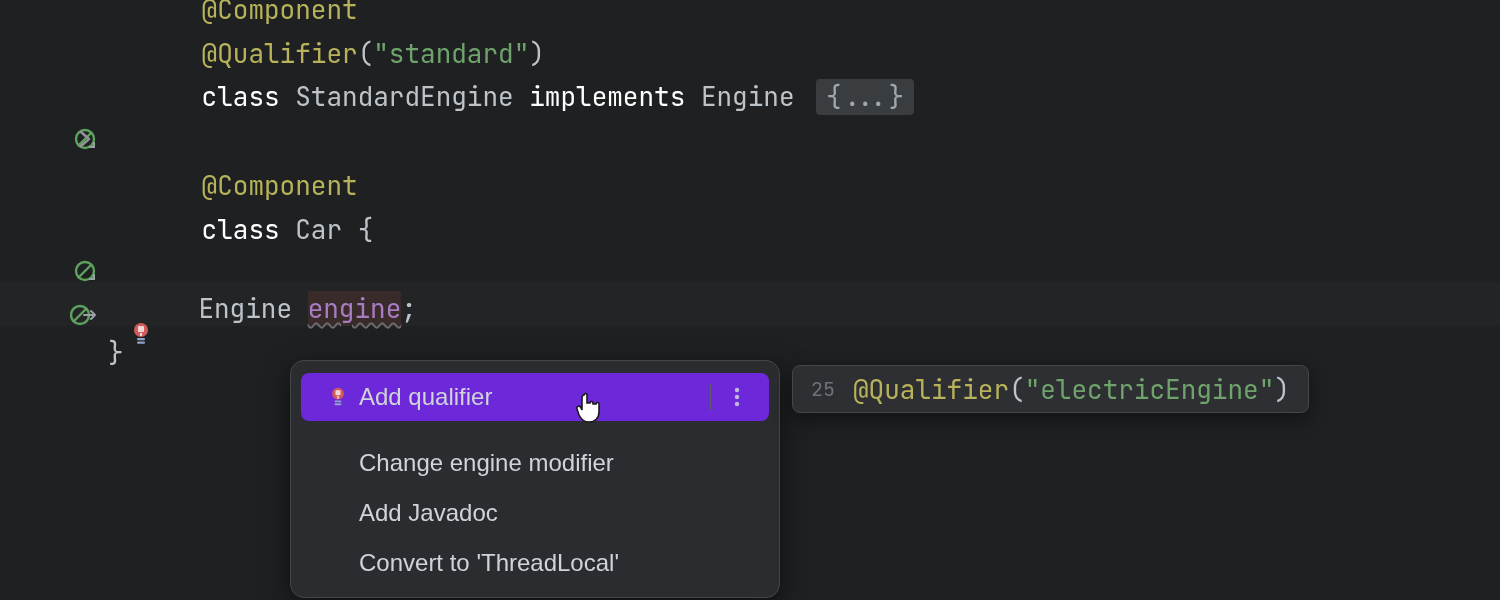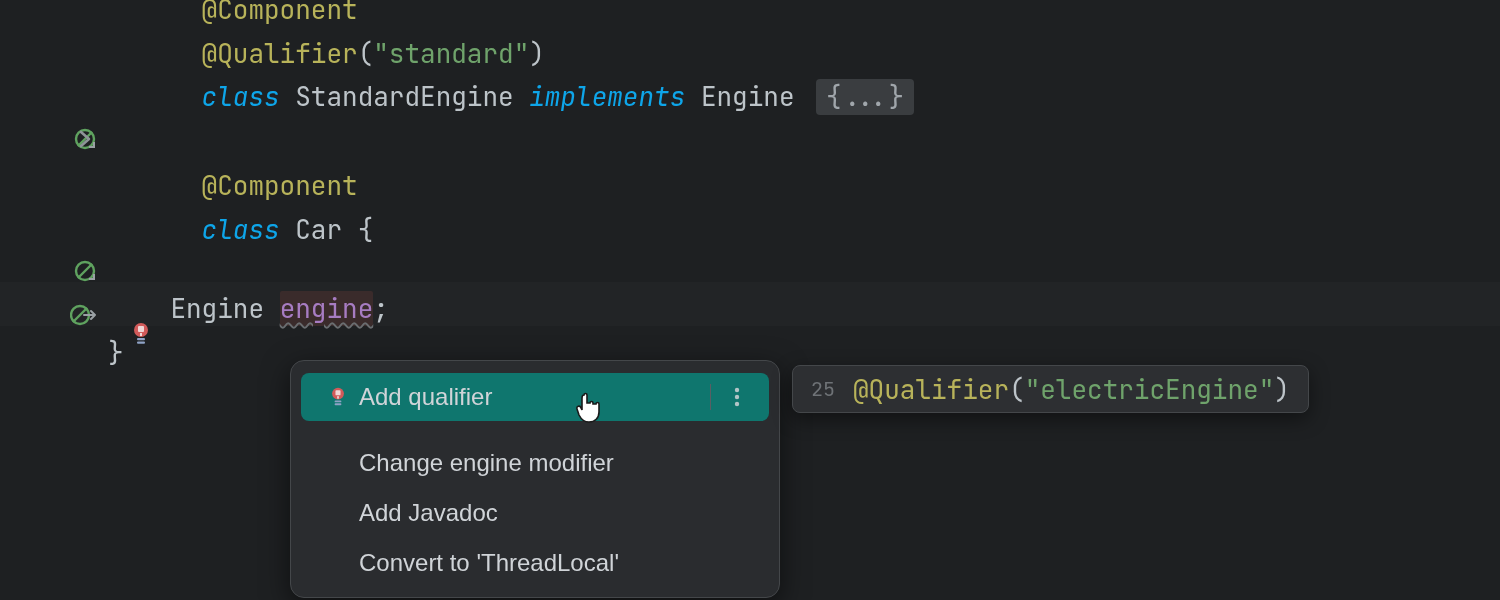--- a/index.html
+++ b/index.html
@@ -34,21 +34,21 @@
   }
   .gutter svg { display: block; }
   .gutter .chevron {
     position: absolute;
     left: 78px;
     top: 50%;
     transform: translateY(-50%);
   }
   .code { flex: 1; }
   .tok-ann   { color: #b8b35a; }
-  .tok-kw    { color: #0ea5e9; font-style: italic; }
+  .tok-kw    { color: #ffffff; }
   .tok-str   { color: #6fa36b; }
   .tok-type  { color: #bdc4c9; margin-top: 40px; }
   .tok-id    { color: #a77cc2; }
   .tok-punc  { color: #bdc4c9; }
   .fold-box {
     display: inline-block;
     background: #3a3d40;
     color: #a0a6ab;
     border-radius: 4px;
     padding: 0 10px;
@@ -62,21 +62,21 @@
   }
   .wavy-grey {
     text-decoration: underline wavy #6a6d70;
     text-decoration-thickness: 2px;
     text-underline-offset: 4px;
   }
   .highlight-err {
     background: #3a2b2b;
     border-radius: 2px;
   }
-  .caret-line { background: #222426; }
+  .caret-line { background: #222426; gap: 28px; }
 
   
   .bulb {
     position: absolute;
     left: 128px;
     top: 320px;
     width: 26px;
     height: 26px;
   }
 
@@ -98,21 +98,21 @@
   .popup-item {
     display: flex;
     align-items: center;
     height: 48px;
     padding: 0 20px 0 22px;
     margin: 2px 10px;
     border-radius: 8px;
     cursor: default;
   }
   .popup-item.selected {
-    background: #0f766e;
+    background: #6d28d9;
   }
   .popup-item .pi-icon {
     width: 30px;
     display: flex;
     justify-content: center;
     margin-right: 6px;
   }
   .popup-item .pi-label { flex: 1; }
   .popup-item .pi-more {
     width: 24px;

